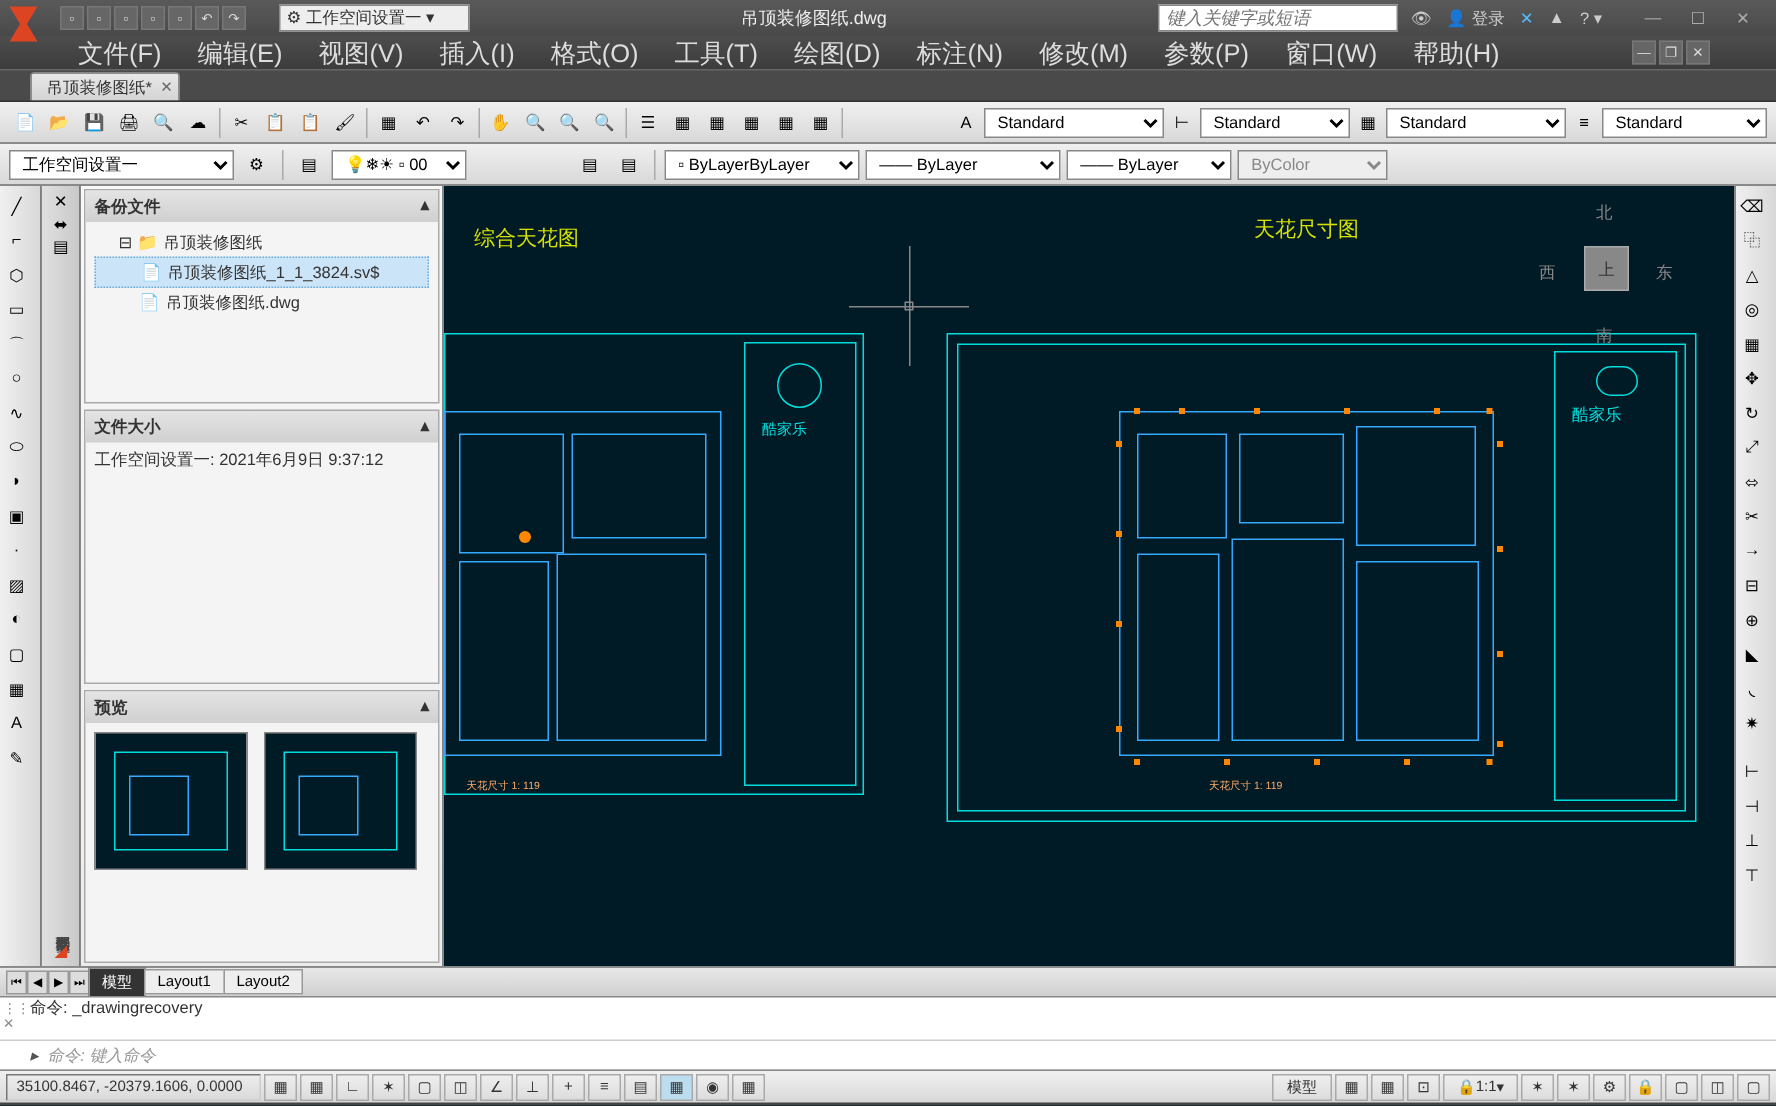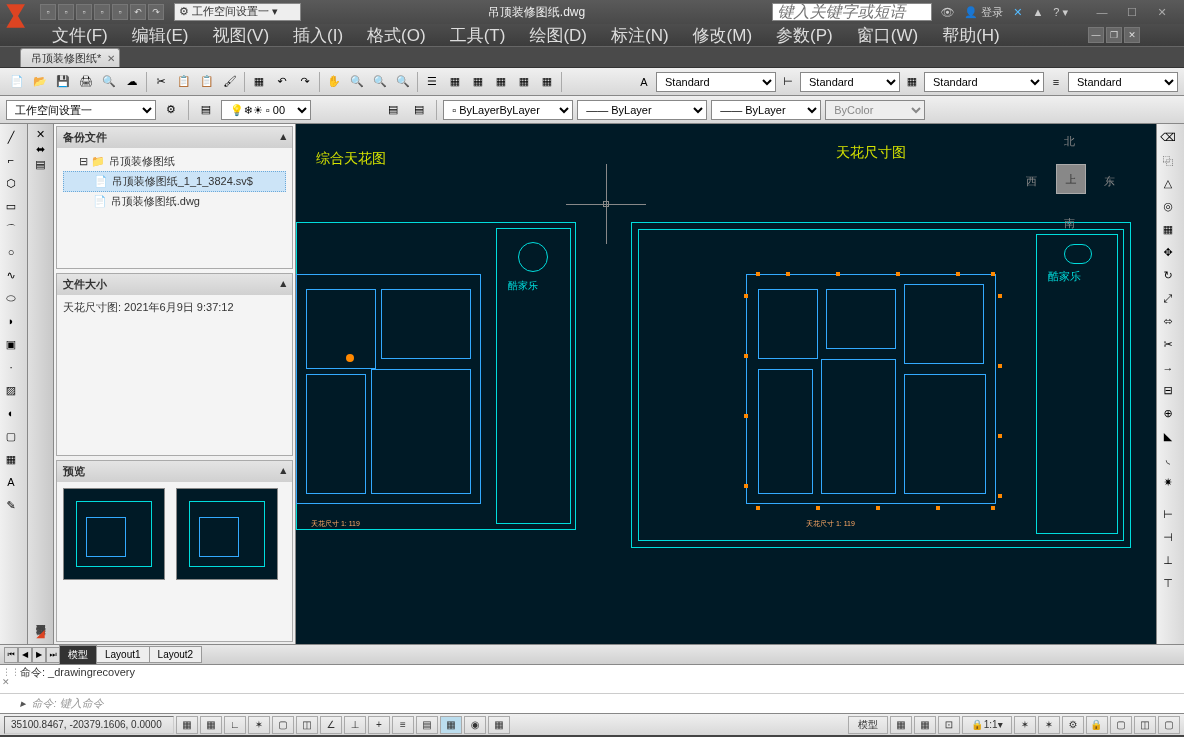--- a/index.html
+++ b/index.html
@@ -1,22 +1,22 @@
 <!DOCTYPE html>
 <html><head>
 <meta charset="utf-8">
 <style>
 * { margin: 0; padding: 0; box-sizing: border-box; font-family: "Microsoft YaHei", Arial, sans-serif; }
 body { width: 1184px; height: 737px; background: #444; overflow: hidden; font-size: 11px; }
 .titlebar { height: 24px; background: linear-gradient(#5a5a5a,#494949); display: flex; align-items: center; color: #ccc; }
 .qat { display: flex; gap: 2px; padding: 0 4px; align-items: center; }
 .qat-btn { width: 16px; height: 16px; background: #666; border: 1px solid #777; display: flex; align-items: center; justify-content: center; font-size: 9px; color: #ddd; }
-.workspace-sel { margin-left: 6px; background: #eee; border: 1px solid #888; height: 18px; padding: 0 22px 0 4px; font-size: 11px; color: #333; }
+.workspace-sel { margin-left: 18px; background: #eee; border: 1px solid #888; height: 18px; padding: 0 22px 0 4px; font-size: 11px; color: #333; }
 .title-center { flex: 1; text-align: center; color: #eee; font-size: 12px; }
-.search-box { width: 160px; height: 18px; background: #fff; border: 1px solid #888; padding: 0 4px; font-size: 16px; color: #999; font-style: italic; }
+.search-box { width: 160px; height: 18px; background: #fff; border: 1px solid #888; padding: 0 4px; font-size: 12px; color: #999; font-style: italic; }
 .title-right { display: flex; gap: 10px; align-items: center; padding: 0 8px; color: #ccc; font-size: 11px; }
 .win-controls { display: flex; gap: 2px; margin-left: 10px; }
 .win-btn { width: 28px; height: 18px; display: flex; align-items: center; justify-content: center; color: #aaa; font-size: 11px; }
 .menubar { height: 22px; background: linear-gradient(#4d4d4d,#3c3c3c); display: flex; align-items: center; padding: 0 40px; gap: 0; color: #ddd; }
 .menu-item { padding: 0 12px; font-size: 17px; }
 .logo { position: absolute; top: 2px; left: 4px; width: 30px; height: 40px; z-index: 10; }
 .logo svg { width: 28px; height: 28px; }
 .doc-right { margin-left: auto; display: flex; gap: 2px; padding-right: 4px; }
 .filetabs { height: 22px; background: #4a4a4a; border-top: 1px solid #666; border-bottom: 1px solid #333; display: flex; align-items: flex-end; padding-left: 20px; }
 .filetab { background: linear-gradient(#e8e8e8,#d4d4d4); height: 19px; padding: 0 18px 0 10px; font-size: 11px; color: #333; border: 1px solid #888; border-bottom: none; border-radius: 3px 3px 0 0; position: relative; display: flex; align-items: center; }
@@ -219,21 +219,21 @@
         <div class="tree-item tree-sub tree-sel">📄 <span>吊顶装修图纸_1_1_3824.sv$</span></div>
         <div class="tree-item tree-sub">📄 <span>吊顶装修图纸.dwg</span></div>
       </div>
     </div>
     <div class="panel-section">
       <div class="panel-header">
           <span>文件大小</span>
           <span>▴</span>
         </div>
       <div class="panel-body" style="height:160px;line-height:16px">
-        <div>天花尺寸图: 2021年6月9日  9:37:12</div>
+        <div>工作空间设置一: 2021年6月9日  9:37:12</div>
       </div>
     </div>
     <div class="panel-section" style="flex:1">
       <div class="panel-header">
           <span>预览</span>
           <span>▴</span>
         </div>
       <div class="panel-body" style="padding:2px">
         <div class="preview-thumb">
           <div style="position:absolute;inset:12px;border:1px solid #0dd"></div>

